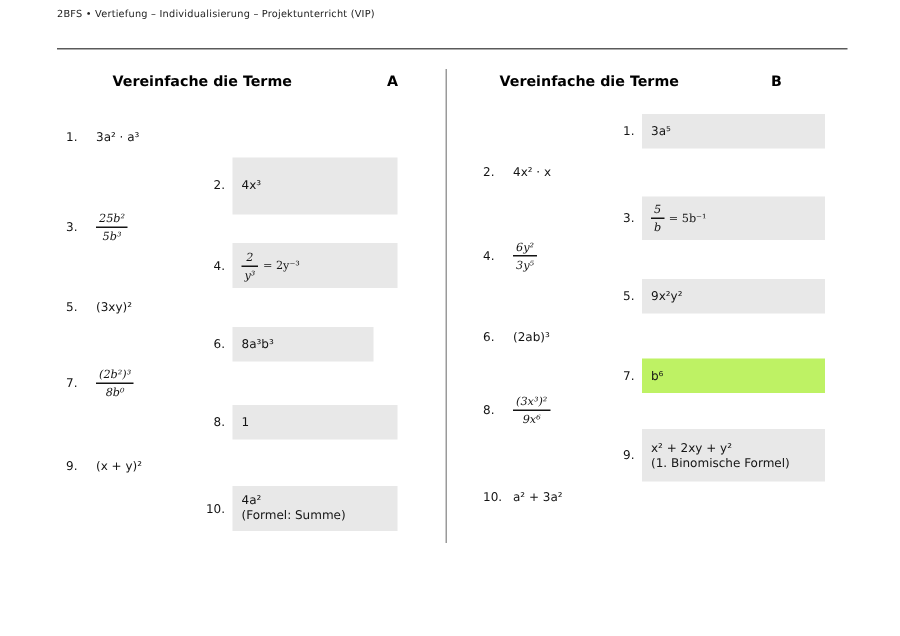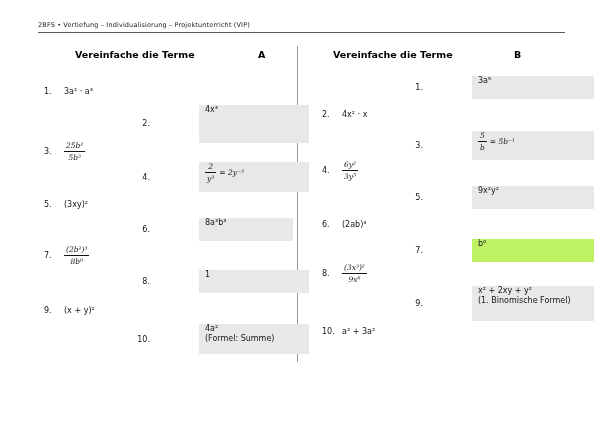--- a/index.html
+++ b/index.html
@@ -1,47 +1,47 @@
 <!DOCTYPE html>
 <html><head>
 <meta charset="utf-8">
 <style>
   html,body { margin:0; padding:0; background:#ffffff; }
   .page {
     position:relative; width:600px; height:424px; background:#ffffff;
     font-family:"DejaVu Sans", sans-serif; color:#141414; overflow:hidden;
   }
   .hdr {
-    position:absolute; left:38px; top:21px; font-size:6.5px; color:#222;
+    position:absolute; left:38px; top:5px; font-size:6.5px; color:#222;
     letter-spacing:0.15px;
   }
   .hdr-rule { position:absolute; left:38px; top:32px; width:527px; height:1px; background:#5a5a5a; }
   .divider  { position:absolute; left:297px; top:46px; width:1px; height:316px; background:#9a9a9a; }
   .col-title { position:absolute; top:49px; font-size:9.5px; font-weight:bold; color:#000; }
   .col-letter { position:absolute; top:49px; font-size:9.5px; font-weight:bold; color:#000; }
 
   .item { position:absolute; display:flex; align-items:center; }
   .num  { font-size:8px; color:#141414; }
   .item.q   .num { width:20px; flex:none; }
   .item.ans .num { width:24px; flex:none; text-align:right; margin-right:5px; }
   .box {
-    background:#e8e8e8; display:flex; align-items:flex-start;
-    padding-left:6px; box-sizing:border-box; flex:none;margin-left:44px;
+    background:#e8e8e8; display:flex; align-items:center;
+    padding-left:6px; box-sizing:border-box; flex:none;
   }
   .content { font-size:8px; color:#141414; }
   .content .ln { line-height:10px; }
   .frac {
     display:inline-flex; flex-direction:column; align-items:center;
     font-family:"DejaVu Serif", serif; font-style:italic;
     font-size:7.5px; line-height:9px; vertical-align:middle;
   }
   .frac .fr-top, .frac .fr-bot { padding:0 2px; white-space:nowrap; }
   .frac .fr-bar { height:1px; background:#141414; align-self:stretch; margin:1px 0; }
   .suffix {
-    font-family:"DejaVu Serif", serif; font-style:italic;
+    font-family:"DejaVu Serif", serif; 
     font-size:7.5px; margin-left:3px; white-space:nowrap;
   }
 </style>
 </head>
 <body>
 
 <div class="page">
   <div class="hdr">2BFS • Vertiefung – Individualisierung – Projektunterricht (VIP)</div>
   <div class="hdr-rule"></div>
   <div class="divider"></div>

